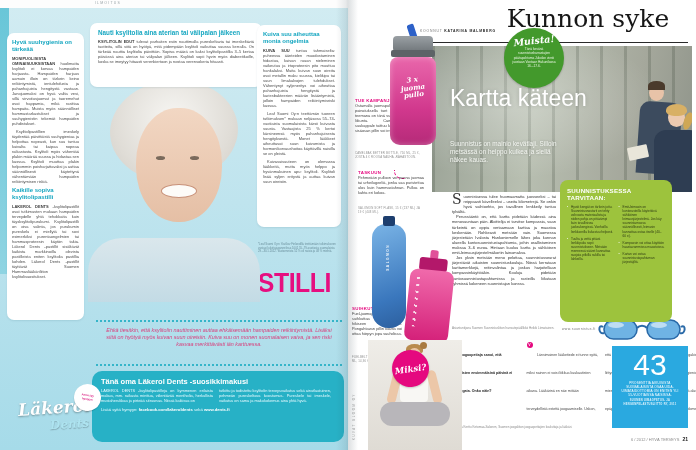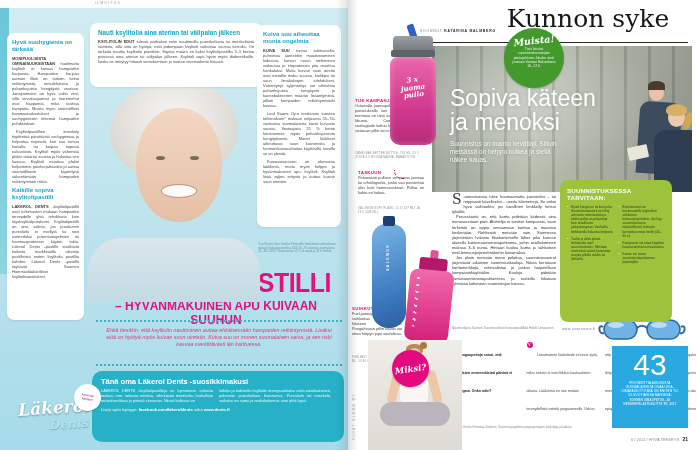--- a/index.html
+++ b/index.html
@@ -168,21 +168,20 @@
     <div class="pos wbox dry-box">
       <h3 class="teal">Kuiva suu aiheuttaa monia ongelmia</h3>
       <p class="bodytxt"><span class="lead">KUIVA SUU</span><span> tuntuu tahmaiselta: puheessa äänteiden muodostaminen hidastuu, kuivan ruuan nieleminen vaikeutuu ja irtoproteesin pito muuttuu hankalaksi. Muita kuivan suun oireita ovat metallin maku suussa, kielikipu tai suun limakalvojen tulehdukset. Vähentynyt syljeneritys voi aiheuttaa pahanhajuista hengitystä ja kariesbakteerien määrän lisääntymistä, jolloin hampaiden reikiintymisriski kasvaa.</span></p>
       <p class="bodytxt ind">Leaf Suomi Oy:n teettämän tuoreen tutkimuksen* mukaan neljäsosa 55–74-vuotiaista suomalaisista kärsii kuivasta suusta. Vastaajista 25 % kertoi kärsineensä myös pahanhajuisesta hengityksestä. Monet lääkkeet aiheuttavat suun kuivumista ja hormonikorvaushoitoa käyttävillä naisilla se on yleistä.</p>
       <p class="bodytxt ind">Kuivasuisuuteen on olemassa lääkkeitä, mutta myös helppo ja hyvänmakuinen apu: ksylitoli. Ksylitoli lisää syljen eritystä ja auttaa kuivan suun oireisiin.</p>
     </div>
 
     <div class="pos footnote">*Leaf Suomi Oy:n YouGov Finlandilla teettämään tutkimukseen vastasi kuluttajapaneelissa 1001 55–79-vuotiasta suomalaista 29.–30.1.2012. Vastanneista 52 % oli naisia ja 48 % miehiä.</div>
 
     <div class="pos headline">KSYLITOLIPASTILLI</div>
-    <div class="pos subheadline">– HYVÄNMAKUINEN APU KUIVAAN SUUHUN</div>
     <div class="pos dots dots1"></div>
     <div class="pos intro">Ehkä tiesitkin, että ksylitolin nauttiminen auttaa ehkäisemään hampaiden reikiintymistä. Lisäksi siitä on hyötyä myös kuivan suun oireisiin. Kuiva suu on monen suomalaisen vaiva, ja sen riski kasvaa merkittävästi iän karttuessa.</div>
     <div class="pos dots dots2"></div>
 
     <div class="pos teal-box">
       <h3>Tänä oma Läkerol Dents -suosikkimakusi</h3>
       <div class="tcols">
         <div class="tcol">LÄKEROL DENTS -ksylitolipastilleja on kymmenen erilaista makua, mm. raikasta minttua, viilentävää mentholia, herkullista mustaherukkaa ja pirteää sitruunaa. Niissä kaikissa on</div>
         <div class="tcol">tutkittu ja todistettu ksylitolin terveysvaikutus sekä ainutlaatuinen, pehmeän pureskeltava koostumus. Pureskele tai imeskele, vaikutus on sama ja makukokemus aina yhtä hyvä.</div>
       </div>
@@ -220,22 +219,21 @@
       <div class="mist"></div>
       <div class="p1-body"></div>
       <div class="p1-head"></div>
       <div class="p1-hair"></div>
       <div class="map"></div>
       <div class="p2-body"></div>
       <div class="p2-head"></div>
       <div class="p2-hair"></div>
       <div class="p2-pony"></div>
       <div class="photo-title">
-        <span>Sopiva käteen</span><br>
-        <span>ja menoksi</span>
+        <span>Kartta käteen</span><br>
       </div>
       <div class="standfirst">Suunnistus on mainio kevätlaji. Silloin metsässä on helppo kulkea ja siellä näkee kauas.</div>
     </div>
 
     <div class="muista">
       <div class="muista-t">Muista!</div>
       <div class="muista-b">Tänä kesänä suunnistusharrastajien päätapahtuma Jukolan viesti juostaan Vantaan Hakunilassa 16.–17.6.</div>
     </div>
 
     <div class="cbottle">

